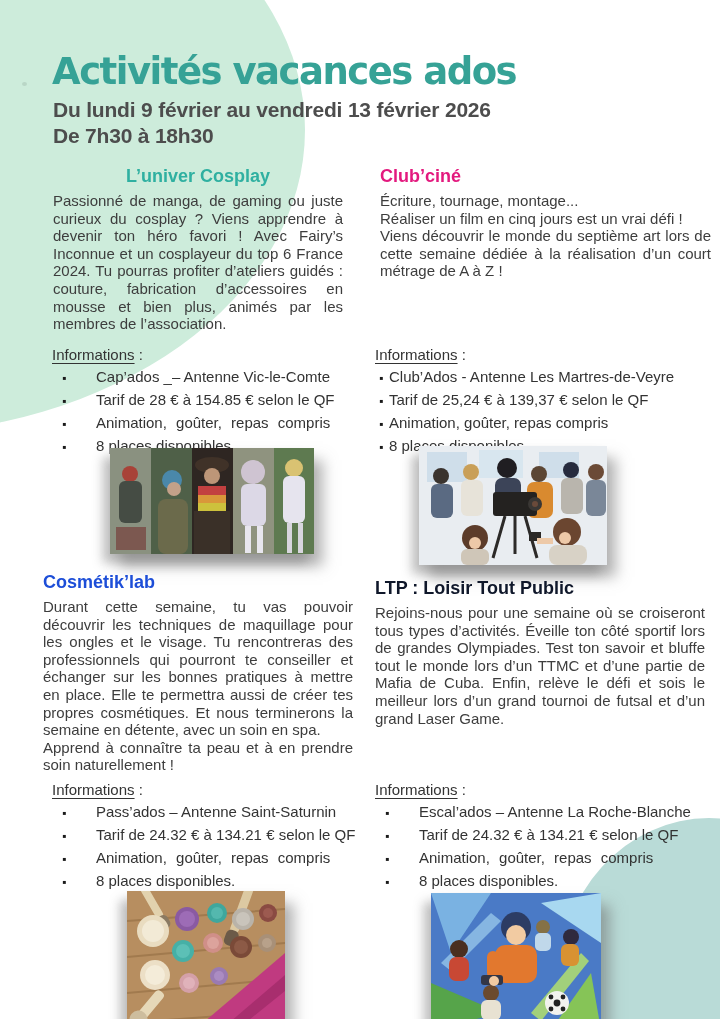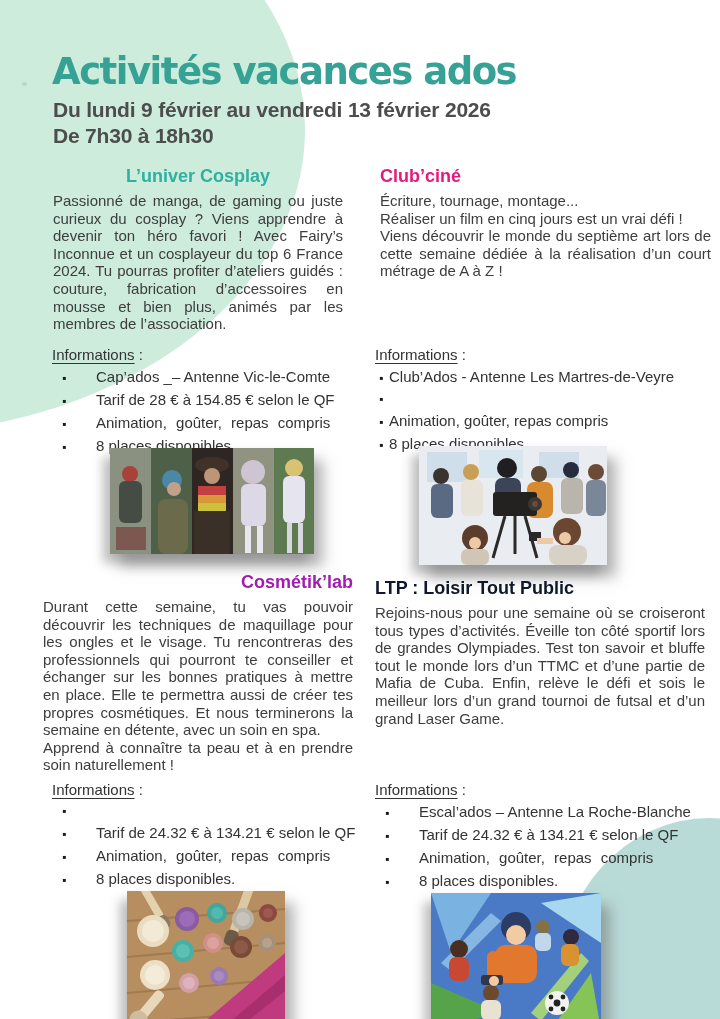--- a/index.html
+++ b/index.html
@@ -10,21 +10,21 @@
   .c-bottomright{left:558px;top:818px;width:302px;height:332px;background:#b9dbd7;}
   .tiny-dot{position:absolute;left:22px;top:82px;width:5px;height:4px;border-radius:50%;background:#b9d6c6;}
   .title{position:absolute;left:52px;top:50px;font-family:"DejaVu Sans","Liberation Sans",sans-serif;
          font-weight:bold;font-size:37px;letter-spacing:-1.5px;color:#36a296;white-space:nowrap;}
   .subtitle{position:absolute;left:53px;top:97px;font-weight:bold;font-size:21px;line-height:26px;
             color:#4d4d4d;white-space:nowrap;letter-spacing:-0.2px;}
   .sec{position:absolute;}
   .h{font-weight:bold;font-size:18px;margin:0 0 5px 0;letter-spacing:0;}
   .h-teal{color:#2fb0a1;text-align:center;}
   .h-pink{color:#e3197e;}
-  .h-purple{color:#a21caf;text-align:right;}
+  .h-purple{color:#1d4ed8;}
   .h-orange{color:#0f172a;}
   .body{margin:0;font-size:15px;line-height:17.6px;text-align:justify;color:#3d3d3d;}
   .info{position:absolute;font-size:15px;color:#333;}
   .info-title{margin-bottom:3px;white-space:nowrap;}
   .u{text-decoration:underline;text-underline-offset:3px;}
   .bi{display:flex;align-items:baseline;line-height:21px;white-space:nowrap;}
   .bm{flex:0 0 auto;font-size:12px;color:#1a1a1a;padding-left:10px;}
   .wide .bm{width:34px;}
   .tight .bm{width:10px;padding-left:4px;}
   .bt{font-size:15px;color:#333;}
@@ -114,20 +114,21 @@
 
   <div class="info tight" style="left:375px;top:346px;width:340px;">
     <div class="info-title"><span class="u">Informations</span><span> :</span></div>
     <div>
       <div class="bi">
           <span class="bm">▪</span>
           <span class="bt">Club’Ados - Antenne Les Martres-de-Veyre</span>
         </div>
       <div class="bi">
           <span class="bm">▪</span>
+          <span class="bt">Tarif de 25,24 € à 139,37 € selon le QF</span>
         </div>
       <div class="bi">
           <span class="bm">▪</span>
           <span class="bt">Animation, goûter, repas compris</span>
         </div>
       <div class="bi">
           <span class="bm">▪</span>
           <span class="bt">8 places disponibles</span>
         </div>
     </div>
@@ -170,20 +171,21 @@
     <h2 class="h h-purple">Cosmétik’lab</h2>
     <p class="body">Durant cette semaine, tu vas pouvoir découvrir les techniques de maquillage pour les ongles et le visage. Tu rencontreras des professionnels qui pourront te conseiller et échanger sur les bonnes pratiques à mettre en place. Elle te permettra aussi de créer tes propres cosmétiques. Et nous terminerons la semaine en détente, avec un soin en spa.</p>
     <p class="body">Apprend à connaître ta peau et à en prendre soin naturellement !</p>
   </section>
 
   <div class="info wide" style="left:52px;top:781px;width:320px;">
     <div class="info-title"><span class="u">Informations</span><span> :</span></div>
     <div>
       <div class="bi">
           <span class="bm">▪</span>
+          <span class="bt">Pass’ados – Antenne Saint-Saturnin</span>
         </div>
       <div class="bi">
           <span class="bm">▪</span>
           <span class="bt">Tarif de 24.32 € à 134.21 € selon le QF</span>
         </div>
       <div class="bi">
           <span class="bm">▪</span>
           <span class="bt ws">Animation, goûter, repas compris</span>
         </div>
       <div class="bi">

